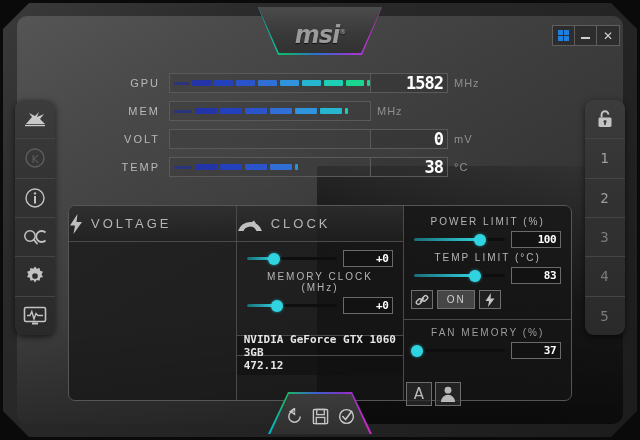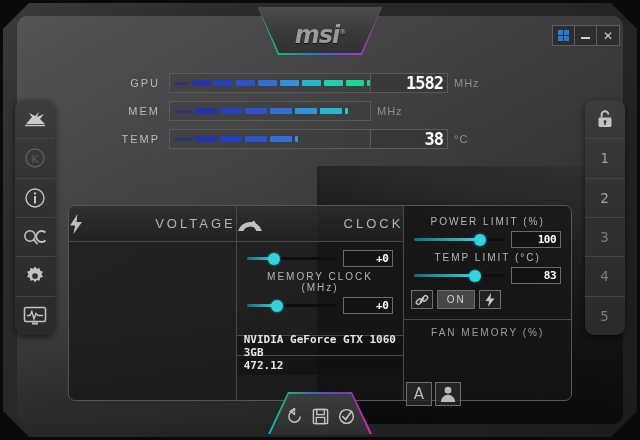--- a/index.html
+++ b/index.html
@@ -126,21 +126,21 @@
   .panels {
     position:absolute; left:68px; top:205px; width:504px; height:196px;
     border:1px solid #565656; border-radius:7px;
     background:rgba(22,22,22,.72);
     display:flex; z-index:5; overflow:hidden;
   }
   .panel { flex:1; position:relative; border-right:1px solid #4a4a4a; }
   .panel:last-child { border-right:none; }
   .phead {
     height:36px; border-bottom:1px solid #4a4a4a;
-    display:flex; align-items:center; justify-content:space-between; gap:8px;
+    display:flex; align-items:center; justify-content:flex-start; gap:8px;
     background:linear-gradient(180deg,rgba(58,58,58,.55),rgba(34,34,34,.55));
   }
   .phead-txt { font-size:13px; letter-spacing:3px; color:#b4b4b4; }
   .pbody { padding:8px 10px 0 10px; position:relative; height:159px; }
 
   .slabel {
     font-size:10px; letter-spacing:2px; color:#9d9d9d;
     text-align:center; margin-bottom:4px; margin-top:2px;
   }
   .slabel.bright { color:#b6b6b6; }
@@ -295,20 +295,26 @@
           <div class="seg" style="width: 22px; background: rgb(36, 65, 189);"></div>
           <div class="seg" style="width: 22px; background: rgb(42, 84, 204);"></div>
           <div class="seg" style="width: 22px; background: rgb(47, 111, 214);"></div>
           <div class="seg" style="width: 22px; background: rgb(47, 147, 221);"></div>
           <div class="seg" style="width: 22px; background: rgb(39, 182, 208);"></div>
           <div class="seg" style="width: 3px; background: rgb(31, 207, 180);"></div>
         </div>
         <div class="munit">MHz</div>
       </div>
       <div class="mrow">
+        <div class="mlabel">VOLT</div>
+        <div class="mbar"></div>
+        <div class="mval">0</div>
+        <div class="munit">mV</div>
+      </div>
+      <div class="mrow">
         <div class="mlabel">TEMP</div>
         <div class="mbar">
           <div class="seg" style="width: 18px; background: rgb(36, 47, 143); opacity: 0.75; height: 3px;"></div>
           <div class="seg" style="width: 22px; background: rgb(35, 52, 168);"></div>
           <div class="seg" style="width: 22px; background: rgb(36, 65, 189);"></div>
           <div class="seg" style="width: 22px; background: rgb(42, 84, 204);"></div>
           <div class="seg" style="width: 22px; background: rgb(47, 111, 214);"></div>
           <div class="seg" style="width: 3px; background: rgb(47, 147, 221);"></div>
         </div>
         <div class="mval">38</div>
@@ -465,20 +471,28 @@
             <span>ON</span>
           </div>
           <div class="minibtn sq">
             <svg width="10" height="14" viewBox="0 0 10 14">
               <path d="M6 0 L0.5 8 H4 L3 14 L9.5 5.5 H5.5 Z" fill="#c6c6c6"></path>
             </svg>
           </div>
         </div>
         <div class="fan-sep"></div>
         <div class="slabel" style="margin-top:7px">FAN MEMORY  (%)</div>
+        <div class="srow">
+          <div class="track">
+            <div class="rail-line"></div>
+            <div class="fill" style="width:2%"></div>
+            <div class="knob" style="left:3%"></div>
+          </div>
+          <div class="sval">37</div>
+        </div>
       </div>
     </div>
   </div>
 
   <div class="br-btns">
     <div class="br-btn">
       <span class="letterA">A</span>
     </div>
     <div class="br-btn">
       <svg width="18" height="18" viewBox="0 0 18 18">

